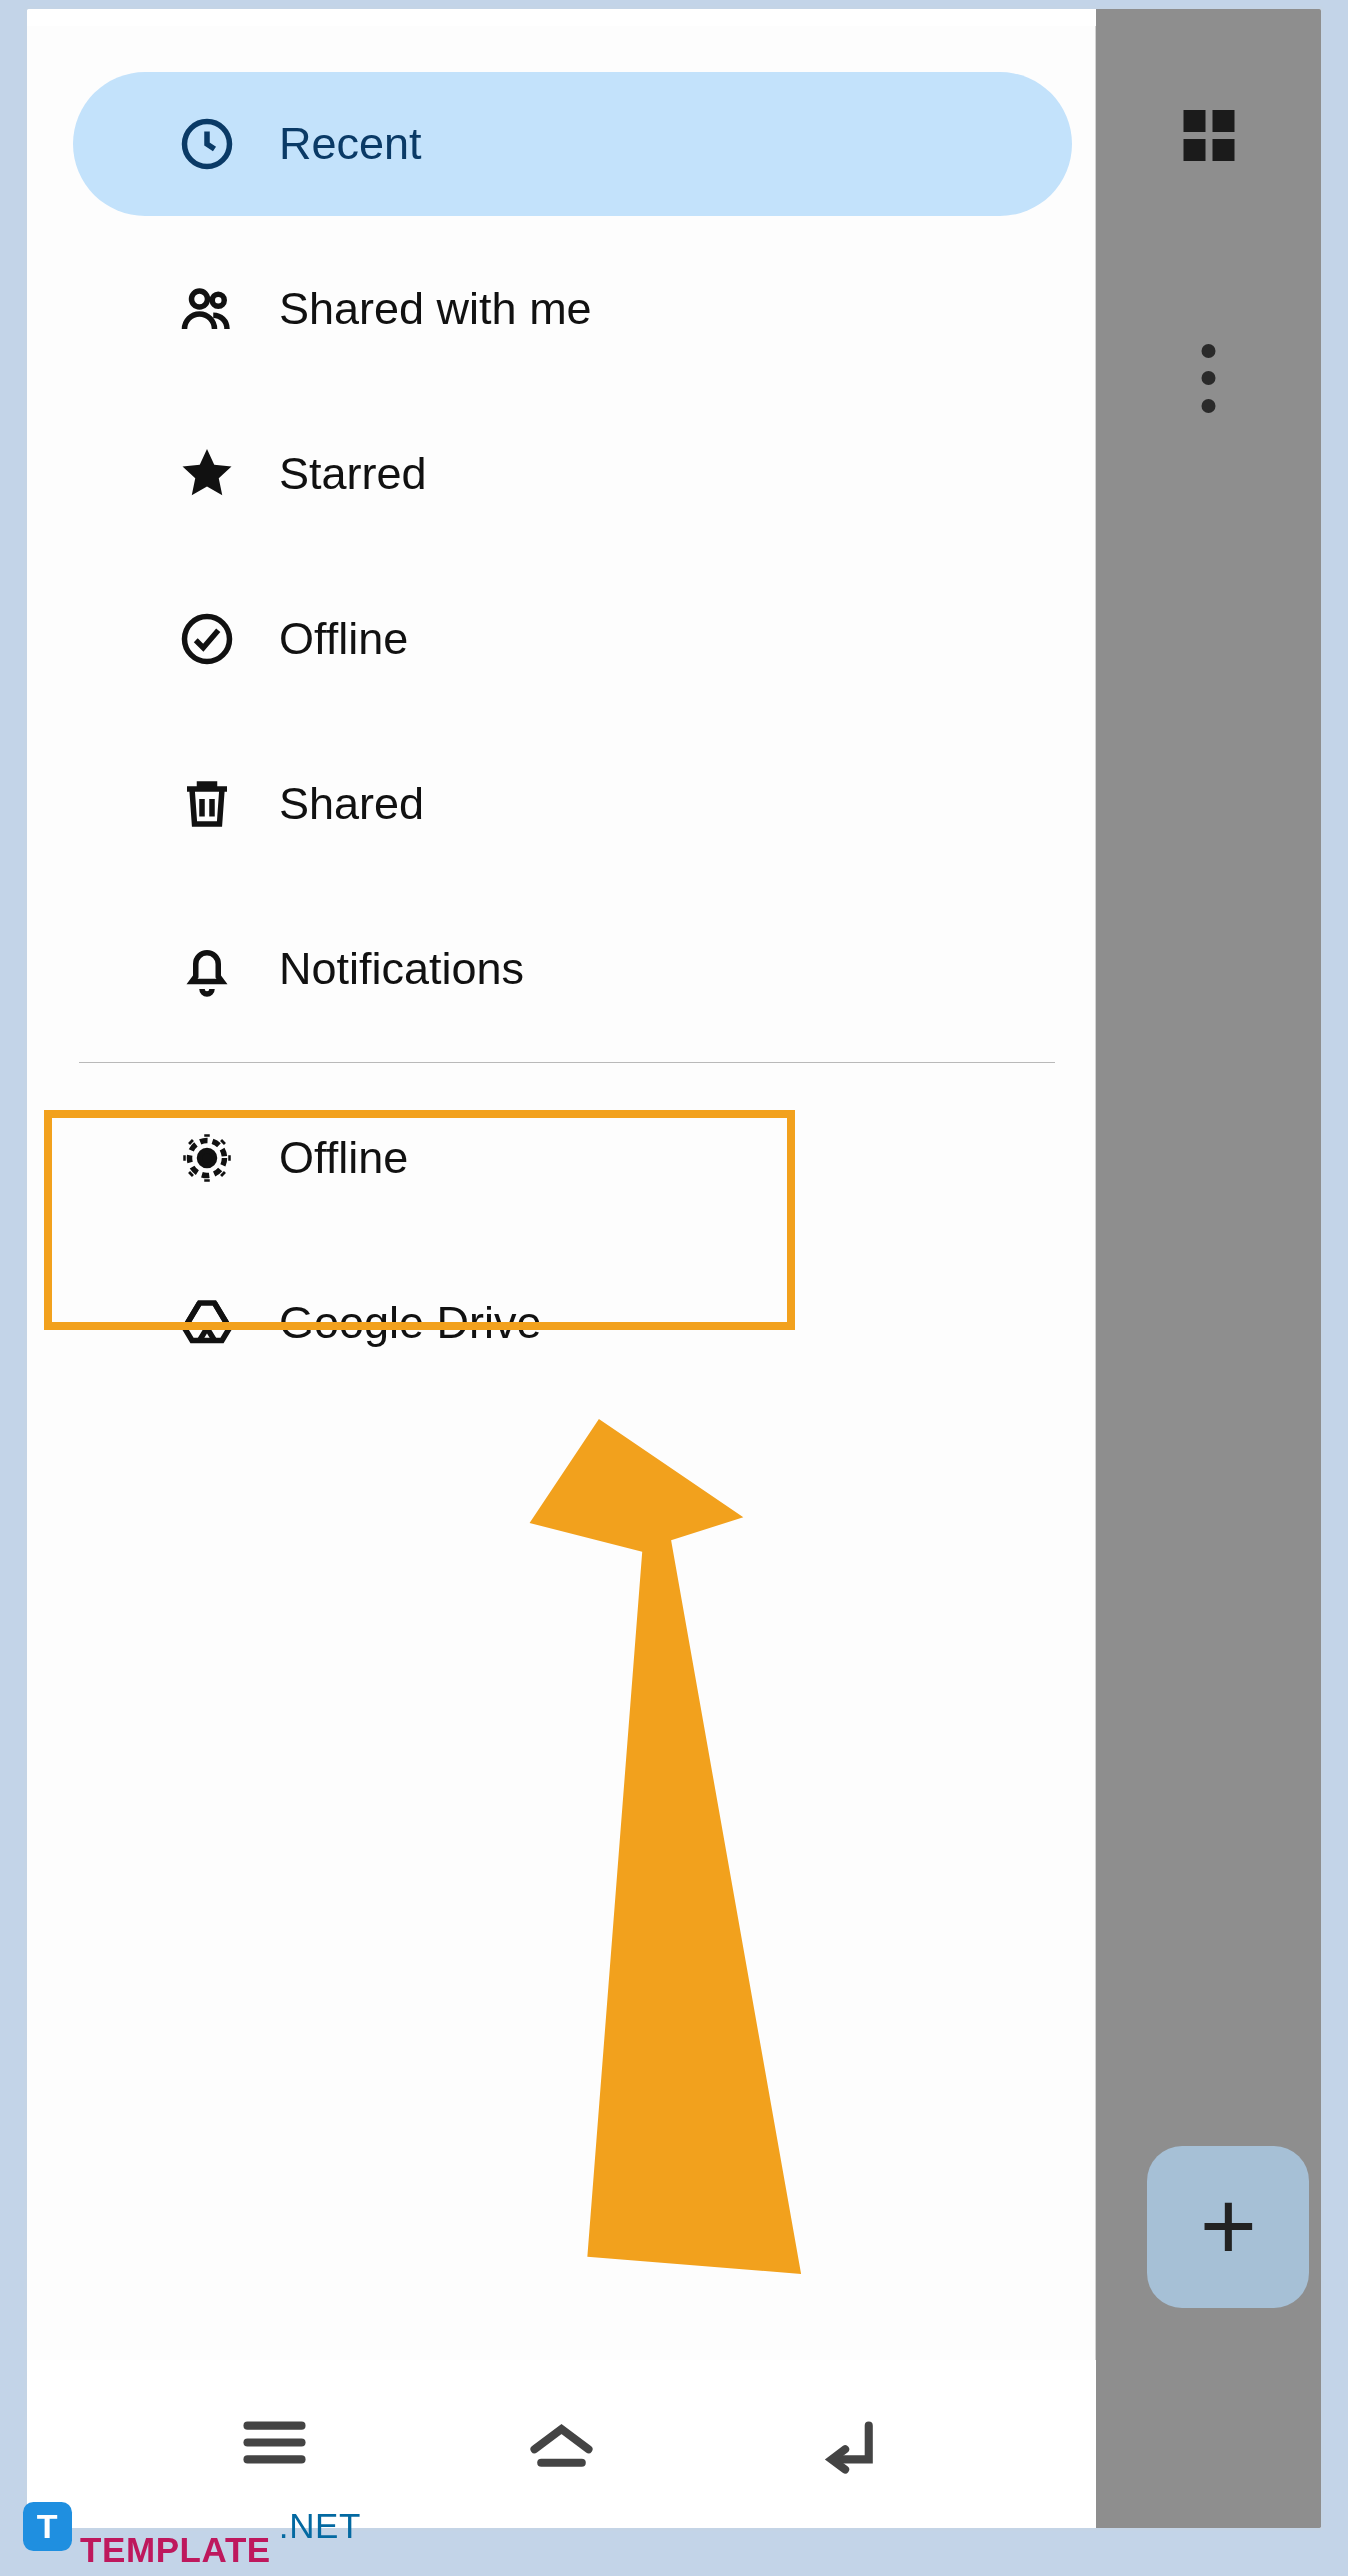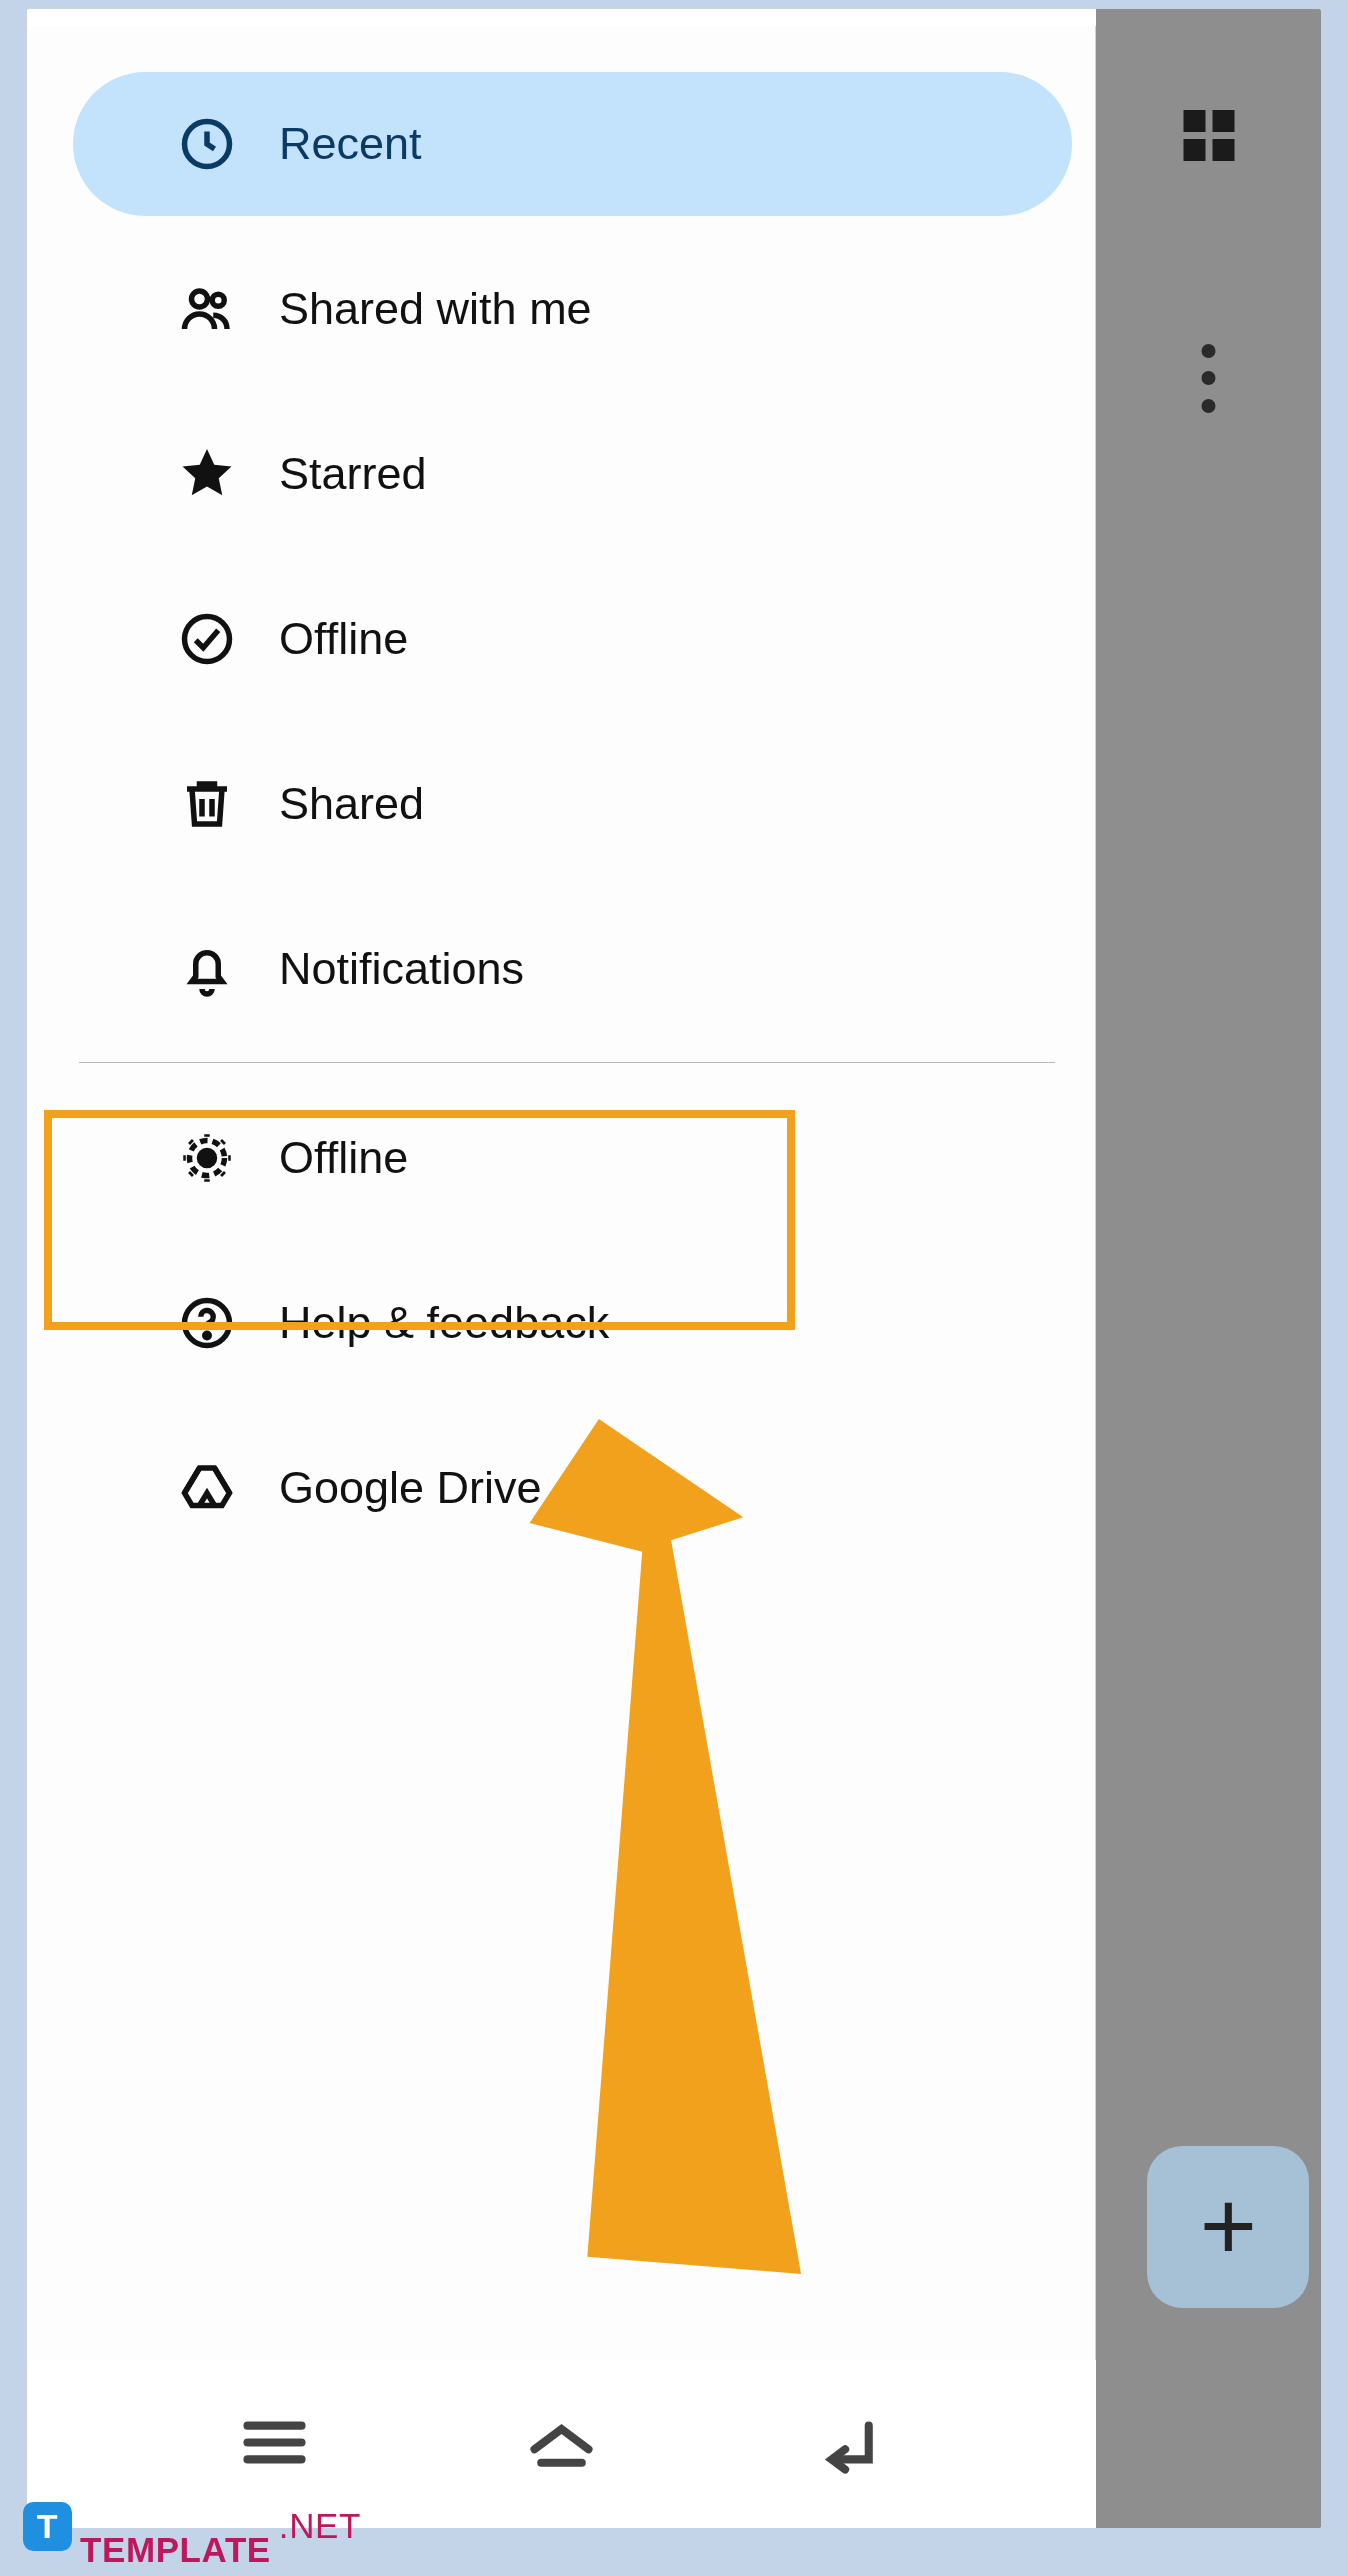--- a/index.html
+++ b/index.html
@@ -165,21 +165,21 @@
     background: #1f8fe0;
     border-radius: 10.4px;
     color: #fff;
     display: flex;
     align-items: center;
     justify-content: center;
     font-weight: 800;
     font-size: 34px;
   }
   .watermark .wm-strong { font-weight: 800; color: #be185d; margin-top: 48px; }
-  .watermark .wm-light { font-weight: 400; color: #be185d; }
+  .watermark .wm-light { font-weight: 400; color: #0369a1; }
 </style>
 </head>
 <body>
 
 <div class="outer">
   <div class="stage">
 
     <div class="right-strip">
       <div class="grid-btn">
         <span></span>
@@ -264,30 +264,20 @@
         <span class="icon">
           <svg viewBox="0 0 24 24" fill="none" stroke="#111" stroke-width="2.2">
               <circle cx="12" cy="12" r="3" fill="#111"></circle>
               <path d="M12 3.5v-1M12 21.5v-1M20.5 12h1M2.5 12h1M18 6l.8-.8M5.2 18.8L6 18M18 18l.8.8M5.2 5.2L6 6"></path>
               <path d="M19 12a7 7 0 1 1-14 0 7 7 0 0 1 14 0z" stroke-dasharray="3 2"></path>
             </svg>
         </span>
         <span>Offline</span>
       </div>
 
-      <div class="menu-item">
-        <span class="icon">
-          <svg viewBox="0 0 24 24" fill="none" stroke="#111" stroke-width="2.2">
-              <circle cx="12" cy="12" r="9"></circle>
-              <path d="M9.5 9.5a2.5 2.5 0 1 1 3.5 2.3c-.8.4-1 1-1 1.7"></path>
-              <circle cx="12" cy="17" r="0.9" fill="#111"></circle>
-            </svg>
-        </span>
-        <span>Help &amp; feedback</span>
-      </div>
 
       <div class="menu-item">
         <span class="icon">
           <svg viewBox="0 0 24 24" fill="none" stroke="#111" stroke-width="2.2">
               <path d="M9 4h6l6 10-3 5H6l-3-5z"></path>
               <path d="M9 4L3 14M15 4l6 10M9 19l3-5 3 5"></path>
             </svg>
         </span>
         <span>Google Drive</span>
       </div>

